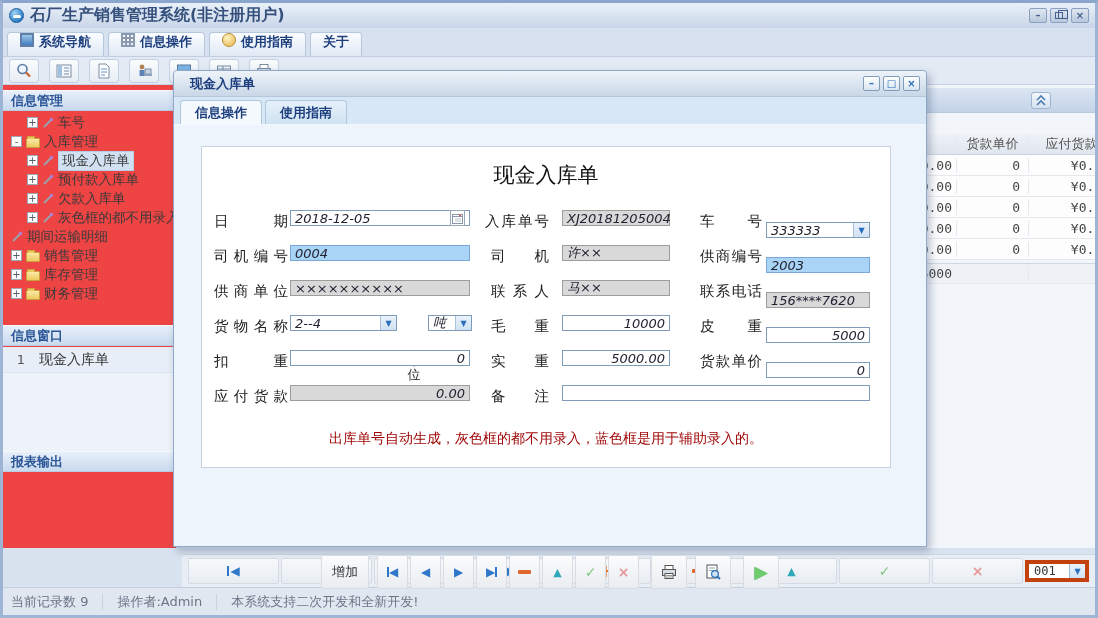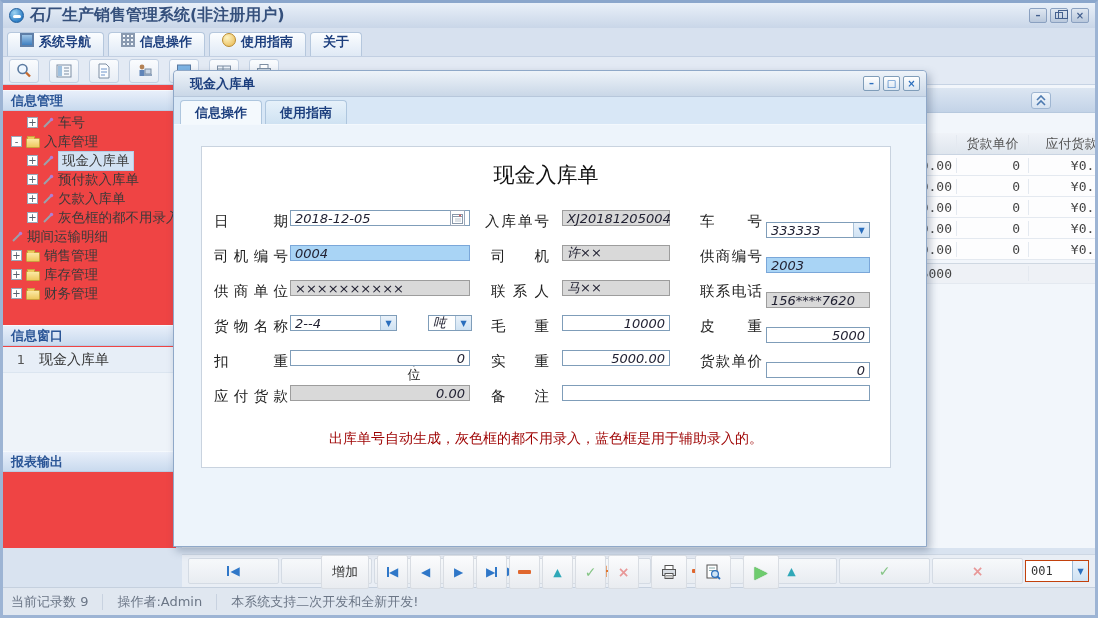--- a/index.html
+++ b/index.html
@@ -73,21 +73,21 @@
     display:flex;align-items:center;padding:0 6px;gap:2px;}
   .nbtn{flex:1;height:26px;border:1px solid #d4dbe4;border-radius:2px;background:linear-gradient(#f7f9fb,#e8ecf1);
     display:flex;align-items:center;justify-content:center;gap:1px;font-size:12px;}
   .arr{color:#2f77c8;font-size:12px;line-height:1;}
   .bar{width:2px;height:10px;background:#2f77c8;display:inline-block;}
   .plus{color:#e0762e;font-size:17px;font-weight:bold;line-height:1;}
   .minusbar{width:13px;height:4px;background:#e0672e;border-radius:1px;display:inline-block;}
   .tri{color:#2fa8b8;font-size:11px;line-height:1;}
   .chk{color:#85c585;font-size:14px;font-weight:bold;line-height:1;}
   .crs{color:#e89898;font-size:14px;font-weight:bold;line-height:1;}
-  .recsel{flex:0 0 64px;height:22px;border:1px solid #c2410c;background:#fff;display:flex;align-items:center;}
+  .recsel{flex:0 0 64px;height:22px;border:4px solid #c2410c;background:#fff;display:flex;align-items:center;}
   .recsel .val{flex:1;padding-left:5px;font-size:12px;color:#333;font-family:"DejaVu Sans Mono",monospace;}
   .recsel .dd{width:16px;height:100%;background:linear-gradient(#eaf2fa,#cfe2f3);border-left:1px solid #9ebcd8;
     display:flex;align-items:center;justify-content:center;font-size:8px;color:#2a6ebd;}
   
   .statusbar{position:absolute;left:0;right:0;bottom:0;height:28px;background:#e0e7f0;border-top:1px solid #c5d0de;
     display:flex;align-items:center;font-size:13px;color:#6b7686;padding:0 8px;gap:14px;}
   .ssep{width:1px;height:16px;background:#c8d2e0;}
   
   .dialog{position:absolute;left:170px;top:67px;width:754px;height:477px;background:#edf4fb;border:1px solid #8fa8c8;
     border-radius:4px 4px 0 0;box-shadow:3px 4px 9px rgba(50,70,100,.35);z-index:10;}

